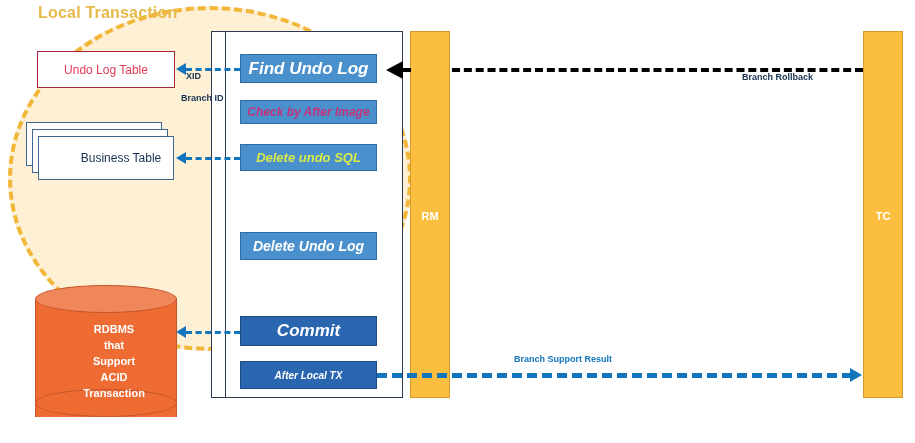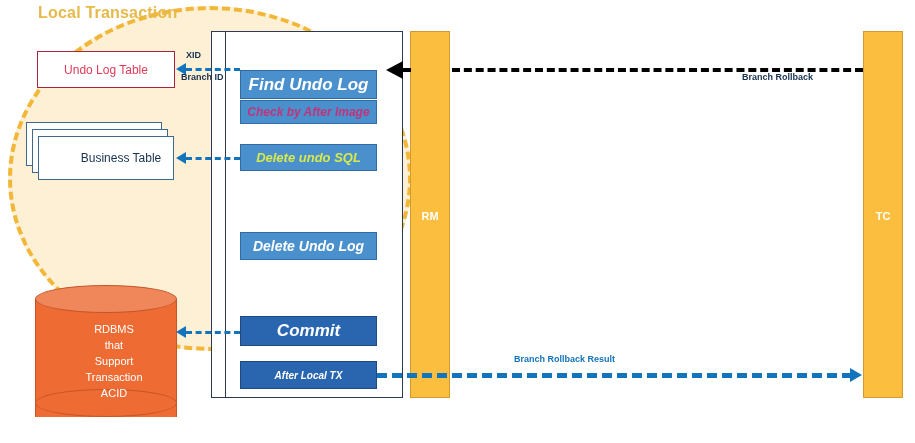--- a/index.html
+++ b/index.html
@@ -39,21 +39,21 @@
   #tc-bar .bar-label{position:absolute;top:178px;}
 
   
   .step{
     position:absolute;box-sizing:border-box;
     display:flex;align-items:center;justify-content:center;
     font-style:italic;font-weight:bold;white-space:nowrap;
   }
   .step.light{background:#4a90cd;border:1px solid #2e6ca3;}
   .step.dark{background:#2a65b0;border:1px solid #1d4a82;}
-  #step-find   {left:240px;top:54px; width:137px;height:29px;font-size:17px;color:#ffffff;margin-top:16px;}
+  #step-find   {left:240px;top:54px; width:137px;height:29px;font-size:17px;color:#ffffff;}
   #step-check  {left:240px;top:100px;width:137px;height:24px;font-size:12px;color:#c2337a;}
   #step-exec   {left:240px;top:144px;width:137px;height:27px;font-size:13px;color:#d8e94a;}
   #step-delete {left:240px;top:232px;width:137px;height:28px;font-size:14px;color:#ffffff;}
   #step-commit {left:240px;top:316px;width:137px;height:30px;font-size:17px;color:#ffffff;}
   #step-after  {left:240px;top:361px;width:137px;height:28px;font-size:10px;color:#ffffff;}
 
   
   #undo-table{
     position:absolute;left:37px;top:51px;width:138px;height:37px;
     background:#ffffff;border:1.5px solid #a8243c;box-sizing:border-box;
@@ -81,41 +81,41 @@
   #cyl-bottom{
     position:absolute;left:0;top:104px;width:142px;height:28px;
     background:#ee6c33;border:1px solid #c6552a;border-radius:50%;box-sizing:border-box;
   }
   #cyl-top{
     position:absolute;left:0;top:0px;width:142px;height:28px;
     background:#f0875a;border:1px solid #c6552a;border-radius:50%;box-sizing:border-box;
   }
   #cyl-text{
     position:absolute;left:0;top:36px;width:158px;
-    text-align:center;color:#ffffff;font-weight:normal;font-size:11px;line-height:16px;
+    text-align:center;color:#ffffff;font-weight:bold;font-size:11px;line-height:16px;
   }
 
   
   .hline{position:absolute;height:0;border-top-style:dashed;}
 
   
   .blue-dash{border-top:3px dashed #1274bc;}
   .black-dash{border-top:4px dashed #000000;}
   .blue-dash-thick{border-top:5px dashed #1274bc;}
 
   
   .arr{position:absolute;width:0;height:0;}
   .arr-left-blue{border-top:6px solid transparent;border-bottom:6px solid transparent;border-right:10px solid #1274bc;}
   .arr-right-blue{border-top:7px solid transparent;border-bottom:7px solid transparent;border-left:12px solid #1274bc;}
   .arr-left-black{border-top:9px solid transparent;border-bottom:9px solid transparent;border-right:17px solid #000000;}
 
   
   #rail{position:absolute;left:225px;top:31px;width:1px;height:367px;background:#2a3a55;}
 
-  .edge-label{position:absolute;font-size:9px;font-weight:bold;color:#16314f;white-space:nowrap;}
+  .edge-label{position:absolute;font-size:9px;font-weight:bold;color:#16314f;white-space:nowrap;margin-top:21px;}
   .net-label{position:absolute;font-size:9px;font-weight:bold;white-space:nowrap;}
 </style>
 </head>
 <body>
 
 <div id="stage">
 
   <div id="lt-oval"></div>
 
   <div id="rm-frame"></div>
@@ -134,22 +134,22 @@
   </div>
 
   <div id="cyl">
     <div id="cyl-body"></div>
     <div id="cyl-bottom"></div>
     <div id="cyl-top"></div>
     <div id="cyl-text">
       <div>RDBMS</div>
       <div>that</div>
       <div>Support</div>
+      <div>ACID</div>
       <div>Transaction</div>
-      <div>ACID</div>
     </div>
   </div>
 
   <div class="step light" id="step-find">
     <span>Find Undo Log</span>
   </div>
   <div class="step light" id="step-check">
     <span>Check by After Image</span>
   </div>
   <div class="step light" id="step-exec">
@@ -183,15 +183,15 @@
     <span class="bar-label">TC</span>
   </div>
 
   <div class="hline black-dash" style="left:452px;top:68px;width:411px;"></div>
   <div class="arr arr-left-black" style="left:386px;top:61px;"></div>
   <div class="hline black-dash" style="left:403px;top:68px;width:8px;"></div>
   <div class="net-label" style="left:742px;top:72px;color:#16314f;">Branch Rollback</div>
 
   <div class="hline blue-dash-thick" style="left:377px;top:373px;width:475px;"></div>
   <div class="arr arr-right-blue" style="left:850px;top:368px;"></div>
-  <div class="net-label" style="left:514px;top:354px;color:#1274bc;">Branch Rollback Result</div>
+  <div class="net-label" style="left:514px;top:354px;color:#1274bc;">Branch Support Result</div>
 
 </div>
 
 </body></html>

